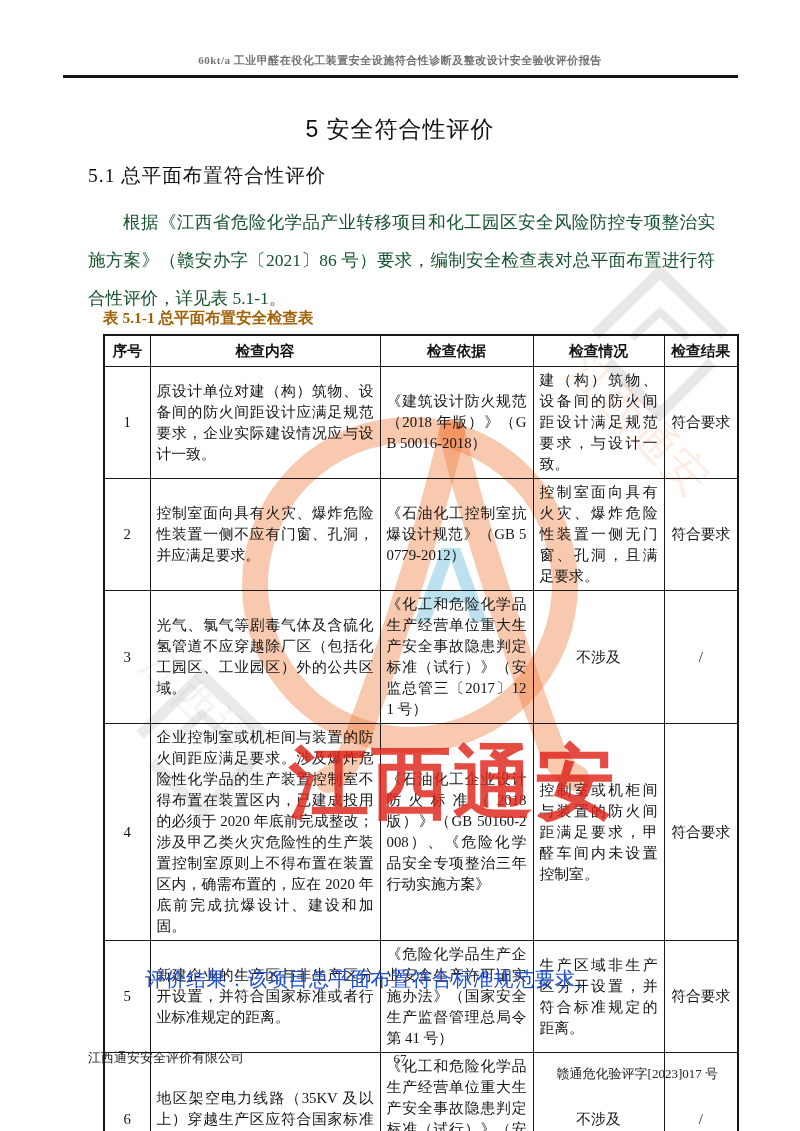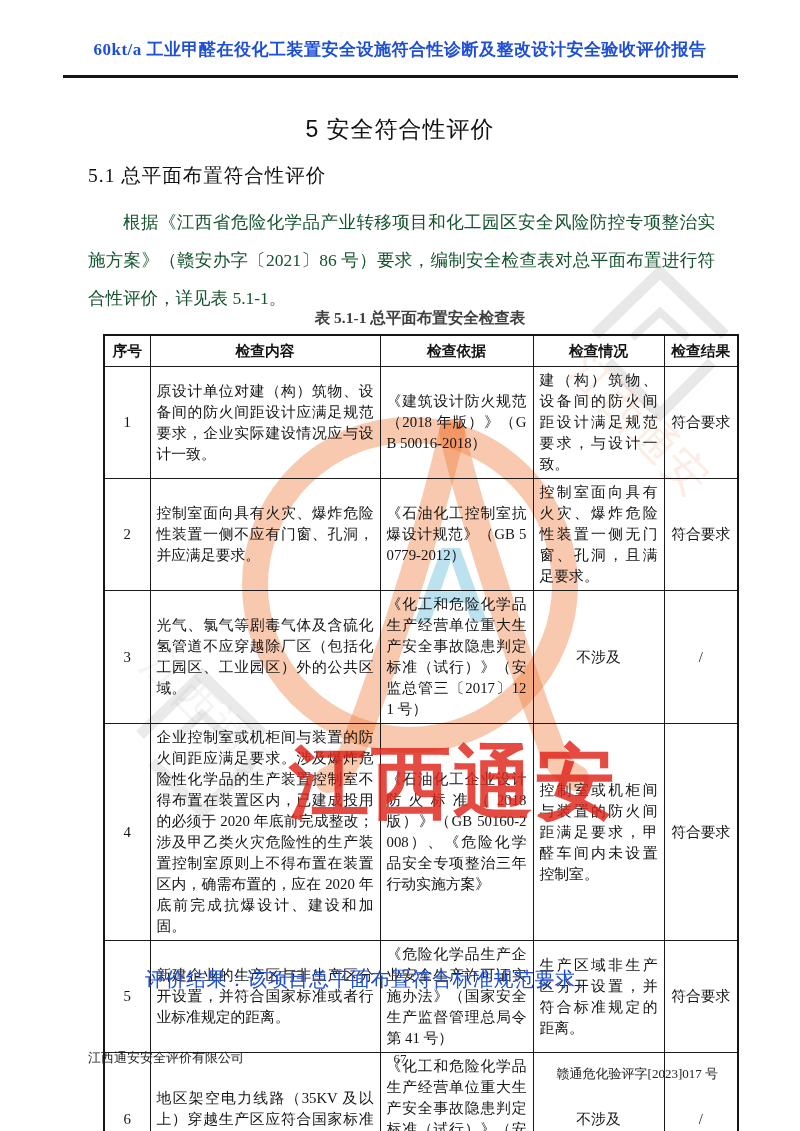--- a/index.html
+++ b/index.html
@@ -3,23 +3,23 @@
 <meta charset="utf-8">
 <style>
   html,body{margin:0;padding:0;background:#e8e8e8;}
   .page{
     position:relative;width:800px;height:1131px;background:#ffffff;
     margin:0 auto;overflow:hidden;color:#1c1c1c;
     font-family:"Liberation Serif","DejaVu Serif",serif;
   }
   
   .report-header{
-    position:absolute;top:38px;left:64px;right:64px;
-    text-align:center;font-size:17px;font-weight:600;letter-spacing:.5px;
-    color:#1d4ed8;
+    position:absolute;top:53px;left:64px;right:64px;
+    text-align:center;font-size:11px;font-weight:600;letter-spacing:.5px;
+    color:#737373;
   }
   .header-rule{
     position:absolute;top:75px;left:63px;right:62px;height:3px;background:#151515;
   }
   
   .chapter-title{
     position:absolute;top:114px;left:0;width:100%;text-align:center;
     font-family:"Liberation Sans","DejaVu Sans",sans-serif;
     font-size:23px;font-weight:normal;color:#111;letter-spacing:1px;
   }
@@ -31,22 +31,22 @@
     position:absolute;top:203px;left:88px;width:627px;
     font-size:17.5px;line-height:38px;text-align:justify;text-indent:2em;
     color:#14532d;
   }
   .result-line{
     position:absolute;top:966px;left:145px;
     font-size:20px;color:#1d4ed8;letter-spacing:.5px;
   }
   
   .table-caption{
-    position:absolute;top:308px;left:103px;width:634px;text-align:center;
-    font-size:15.5px;font-weight:bold;color:#404040;
+    position:absolute;top:308px;left:103px;width:634px;text-align:left;
+    font-size:15.5px;font-weight:bold;color:#a16207;
   }
   table.checklist{
     position:absolute;top:334px;left:103px;width:634px;
     border-collapse:collapse;table-layout:fixed;
     font-size:14.8px;color:#141414;
     border:2.5px solid #151515;
   }
   table.checklist th,table.checklist td{
     border:1.5px solid #1a1a1a;
     padding:3px 6px;line-height:21px;vertical-align:middle;

